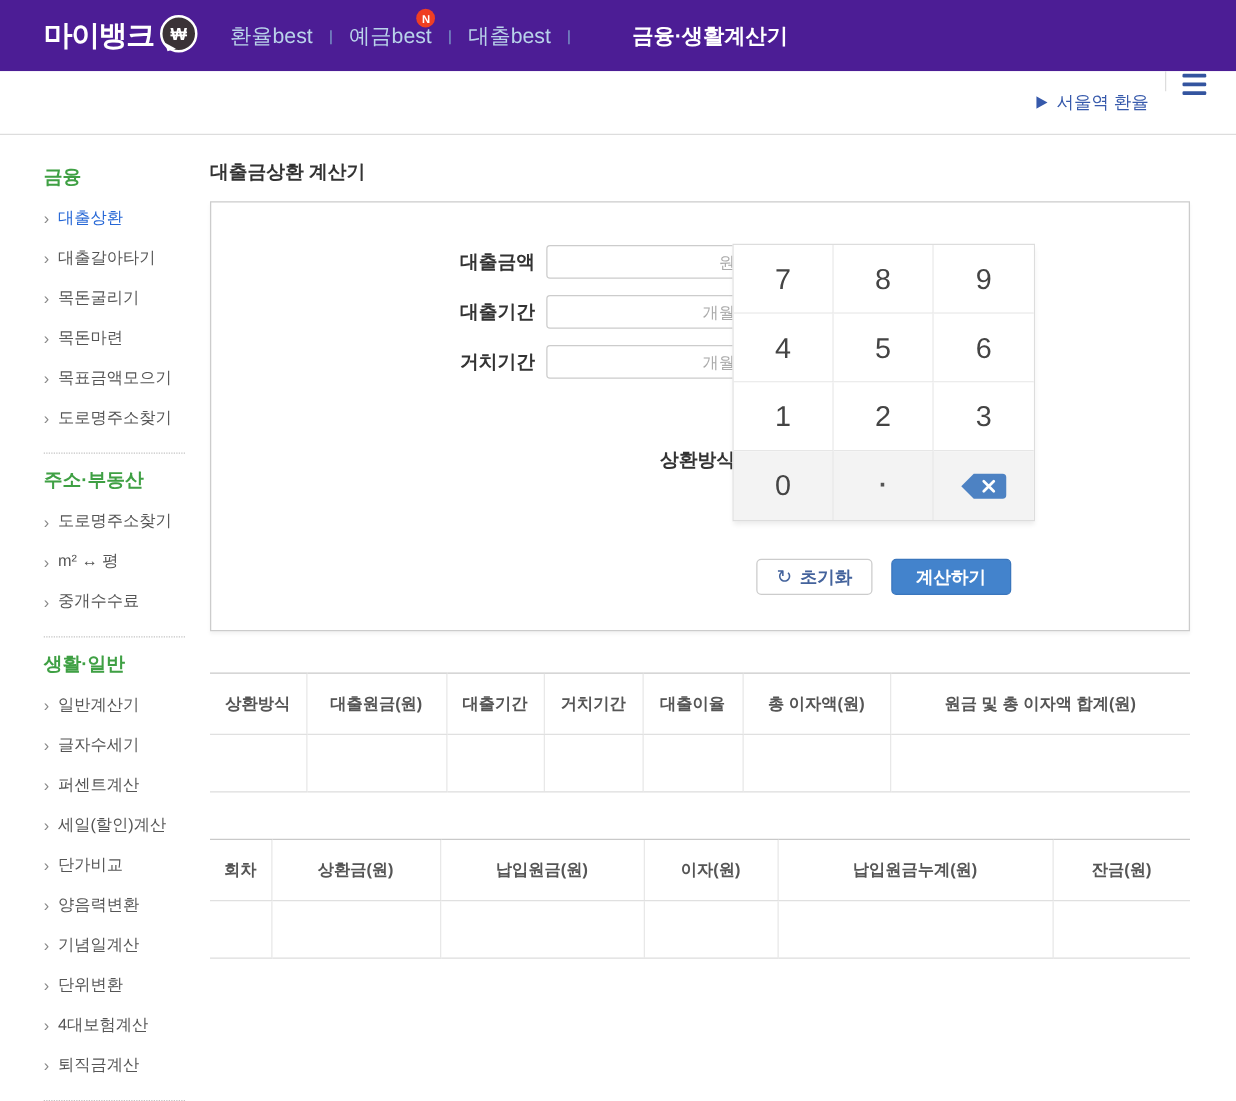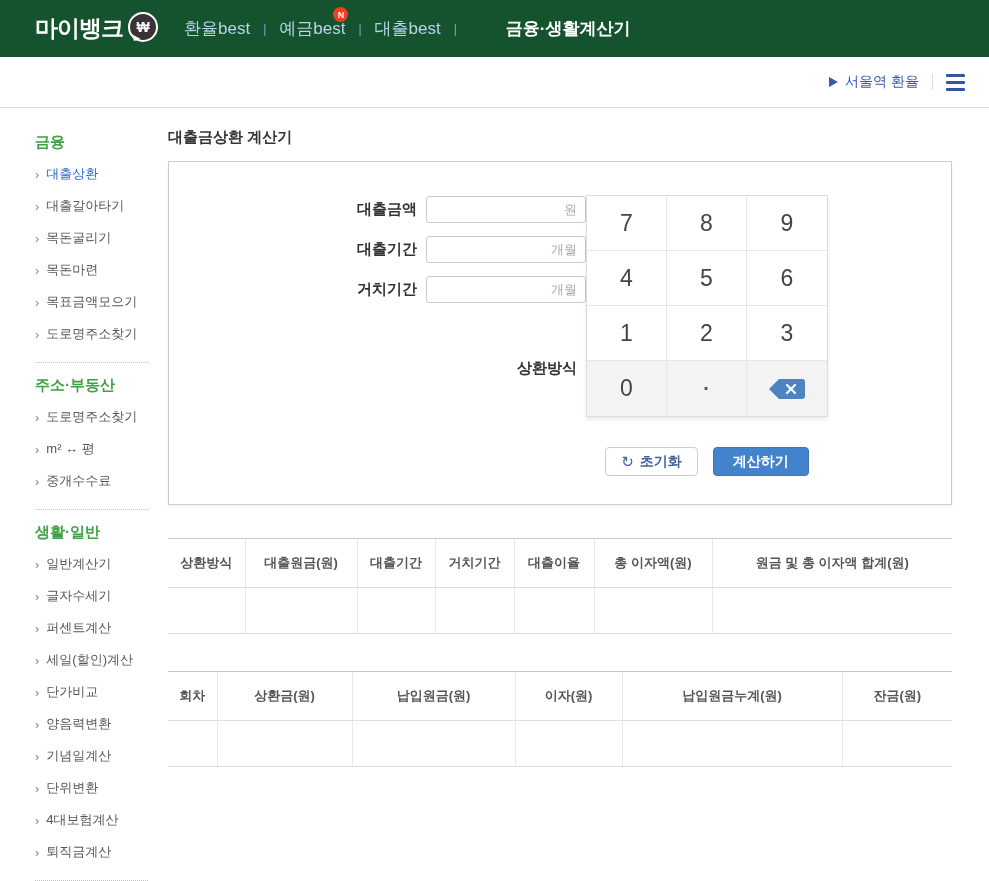--- a/index.html
+++ b/index.html
@@ -3,36 +3,36 @@
 <meta charset="utf-8">
 <style>
   * { margin:0; padding:0; box-sizing:border-box; }
   html,body { width:989px; height:881px; }
   body {
     font-family:"Liberation Sans","DejaVu Sans",sans-serif;
     background:#fff; color:#333; overflow:hidden; position:relative;
   }
 
   
-  .site-header { height:57px; background:#14532d; display:flex; align-items:center; padding:0 24px 0 35px; }
+  .site-header { height:57px; background:#4c1d95; display:flex; align-items:center; padding:0 24px 0 35px; }
   .logo { display:flex; align-items:center; gap:5px; cursor:pointer; }
   .logo-text { color:#fff; font-size:23px; font-weight:bold; letter-spacing:-1px; }
   .logo-bubble { position:relative; width:30px; height:30px; border-radius:50%; background:#3a3236; border:2px solid #fff;
     color:#fff; display:flex; align-items:center; justify-content:center; font-size:14px; font-weight:bold; top:-2px; }
   .logo-bubble::after { content:""; position:absolute; left:-1px; bottom:-6px; width:0; height:0;
     border:5px solid transparent; border-top-color:#fff; transform:rotate(28deg); }
   .main-nav { display:flex; align-items:center; margin-left:26px; gap:13px; font-size:17px; }
   .nav-item { color:#b9d3ea; position:relative; cursor:pointer; white-space:nowrap; }
   .nav-item.active { color:#fff; font-weight:bold;margin-left:36px; }
   .nav-divider { color:#7fa6cd; font-size:12px; }
   .nav-badge { position:absolute; top:-10px; right:-3px; width:15px; height:15px; background:#ef3e23; border-radius:50%;
     color:#fff; font-size:9px; font-weight:bold; display:flex; align-items:center; justify-content:center; }
 
   
-  .subheader { height:51px; border-bottom:1px solid #ddd; display:flex; align-items:center; justify-content:flex-end;
+  .subheader { height:51px; border-bottom:1px solid #ddd; display:flex; justify-content:flex-end;
     padding-right:24px; gap:13px; background:#fff; }
   .ticker { display:flex; align-items:center; gap:7px; color:#3659ab; font-size:14px; cursor:pointer; max-width:110px; overflow:hidden; white-space:nowrap; }
   .ticker-arrow { width:0; height:0; border-left:9px solid #3659ab; border-top:5px solid transparent; border-bottom:5px solid transparent; flex:none; }
   .subheader-sep { width:1px; height:16px; background:#ddd; }
   .hamburger { display:flex; flex-direction:column; gap:4px; cursor:pointer; padding:2px 0; }
   .hamburger span { width:19px; height:3px; background:#33549f; border-radius:1px; }
 
   
   .content { display:flex; align-items:flex-start; }
   .sidebar { width:150px; padding:24px 0 0 35px; flex:none; }
@@ -40,21 +40,21 @@
   .side-item { display:flex; align-items:center; gap:7px; height:32px; font-size:13px; color:#555; cursor:pointer; white-space:nowrap; }
   .side-item .chev { color:#8a8a8a; font-size:13px; line-height:1; }
   .side-item.active { color:#2667d6; }
   .side-divider { border-top:1px dotted #c3c3c3; margin:12px 0; width:113px; }
 
   .main { margin-left:18px; padding-top:20px; width:785px; }
   .page-title { font-size:15px; font-weight:bold; color:#333; height:18px; margin-bottom:15px; }
 
   
   .panel { position:relative; width:784px; height:344px; border:1px solid #ccc; background:#fff; box-shadow:0 2px 3px rgba(0,0,0,.05); }
-  .form-area { position:absolute; top:34px; left:5px; width:412px; }
+  .form-area { position:absolute; top:34px; left:16px; width:412px; }
   .form-row { display:flex; justify-content:flex-end; align-items:center; margin-bottom:13px; }
   .form-label { font-size:15px; font-weight:bold; color:#333; margin-right:9px; white-space:nowrap; }
   .input-wrap { width:160px; height:27px; border:1px solid #ccc; border-radius:3px; background:#fff; display:flex; align-items:center; padding:0 8px; }
   .input-wrap input { flex:1; min-width:0; border:none; outline:none; font:inherit; font-size:13px; color:#333; background:transparent; }
   .unit { color:#aaa; font-size:13px; flex:none; margin-left:4px; }
   .select-box { width:160px; height:27px; border:1px solid #999; background:#fff; display:flex; align-items:stretch; cursor:pointer; }
   .select-value { flex:1; display:flex; align-items:center; padding-left:8px; font-size:14px; color:#333; white-space:nowrap; overflow:hidden; }
   .select-btn { width:19px; background:linear-gradient(#f7f7f7,#cfcfcf); border-left:1px solid #999; display:flex; align-items:center; justify-content:center; flex:none; }
   .select-arrow { width:0; height:0; border-top:5px solid #222; border-left:4px solid transparent; border-right:4px solid transparent; }
 

